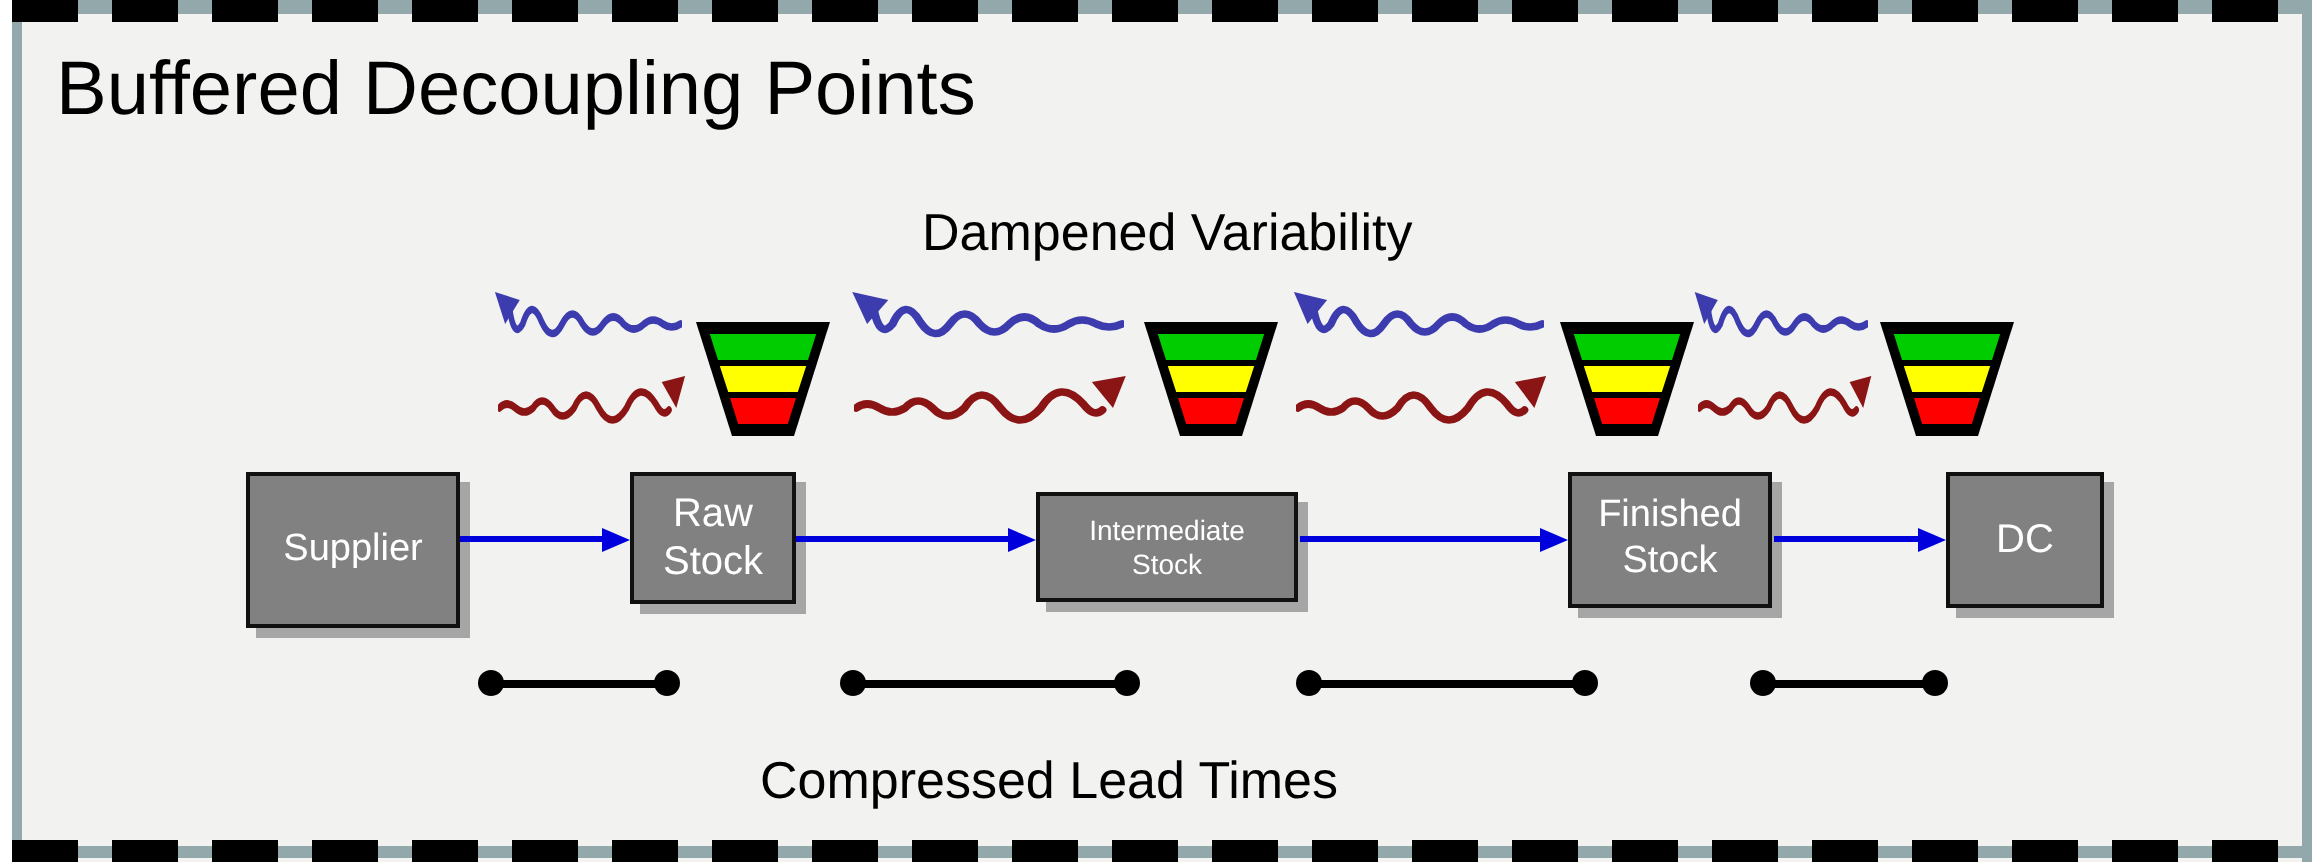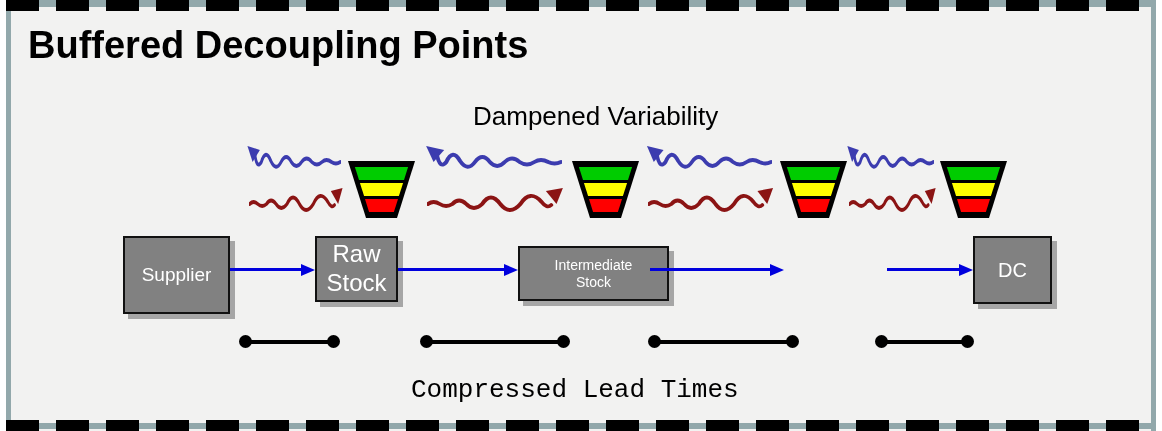--- a/index.html
+++ b/index.html
@@ -8,24 +8,24 @@
          background:#f2f2f1;border-left:5px solid #92a8ab;border-right:5px solid #92a8ab;}
   .dash-strip{position:absolute;left:-5px;right:-5px;height:11px;
          background-image:repeating-linear-gradient(90deg,#000 0 33px,transparent 33px 50px),
                           linear-gradient(#92a8ab 0 7px,transparent 7px);}
   .dash-strip.top{top:0;}
   .dash-strip.bottom{bottom:0;
          background-image:repeating-linear-gradient(90deg,#000 0 33px,transparent 33px 50px),
                           linear-gradient(transparent 0 3px,#92a8ab 3px 9px,transparent 9px);}
   .canvas{position:absolute;left:0;top:0;right:0;bottom:0;}
   .title{position:absolute;left:17px;top:24px;margin:0;font-size:38px;line-height:1.15;
-         font-weight:bold;color:#000;white-space:nowrap;}
+         font-weight:normal;color:#000;white-space:nowrap;}
   .anno{position:absolute;font-size:26px;color:#000;white-space:nowrap;}
-  .anno.dampened{left:450px;top:101px;margin-left:12px;}
-  .anno.compressed{left:400px;top:375px;font-family:Liberation Mono, monospace;}
+  .anno.dampened{left:450px;top:101px;}
+  .anno.compressed{left:369px;top:375px;}
 
   .node{position:absolute;box-sizing:border-box;background:#818181;border:2px solid #111;
         box-shadow:5px 5px 0 #a6a6a6;color:#fff;display:flex;align-items:center;
         justify-content:center;text-align:center;line-height:1.2;}
 
   .flow{position:absolute;height:13px;display:flex;align-items:center;}
   .flow-line{flex:1;height:3px;background:#0000dd;}
   .flow-head{width:0;height:0;border-left:14px solid #0000dd;
              border-top:6.5px solid transparent;border-bottom:6.5px solid transparent;}
 
@@ -116,25 +116,28 @@
     <svg class="funnel" style="left:929px;" viewBox="0 0 67 57" preserveAspectRatio="none">
       <polygon points="0,0 67,0 49,57 18,57" fill="#000"></polygon>
       <polygon points="6.9,6 60.1,6 56,19 11,19" fill="#00cc00"></polygon>
       <polygon points="11.9,22 55.1,22 50.9,35 16.1,35" fill="#ffff00"></polygon>
       <polygon points="17,38 50,38 45.9,51 21.1,51" fill="#ff0000"></polygon>
     </svg>
 
     <div class="node" style="left:112px;top:236px;width:107px;height:78px;font-size:19px;">
       <span>Supplier</span>
     </div>
-    <div class="node" style="left:304px;top:236px;width:83px;height:66px;font-size:24px;">
+    <div class="node" style="left:304px;top:236px;width:83px;height:66px;font-size:20px;">
       <span>Raw Stock</span>
     </div>
-    <div class="node" style="left:507px;top:246px;width:151px;height:55px;font-size:14px;">
+    <div class="node" style="left:507px;top:246px;width:131px;height:55px;font-size:14px;">
       <span style="max-width:90px;display:inline-block;">Intermediate Stock</span>
+    </div>
+    <div class="node" style="left:773px;top:236px;width:102px;height:68px;font-size:19px;">
+      <span style="max-width:80px;display:inline-block;">Finished Stock</span>
     </div>
     <div class="node" style="left:962px;top:236px;width:79px;height:68px;font-size:20px;">
       <span>DC</span>
     </div>
 
     <div class="flow" style="left:219px;top:263px;width:85px;">
       <div class="flow-line"></div>
       <div class="flow-head"></div>
     </div>
     <div class="flow" style="left:387px;top:263px;width:120px;">

